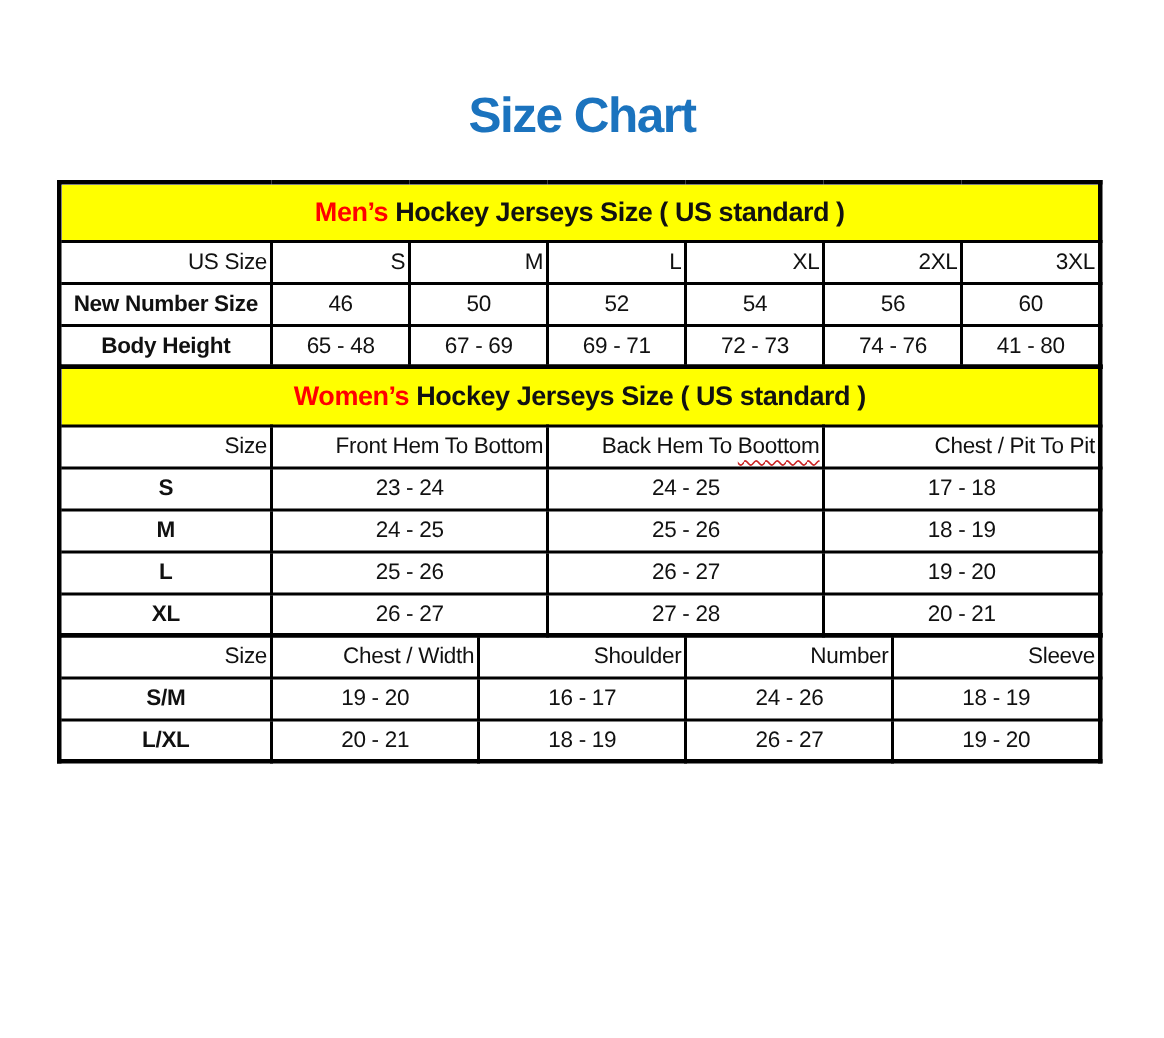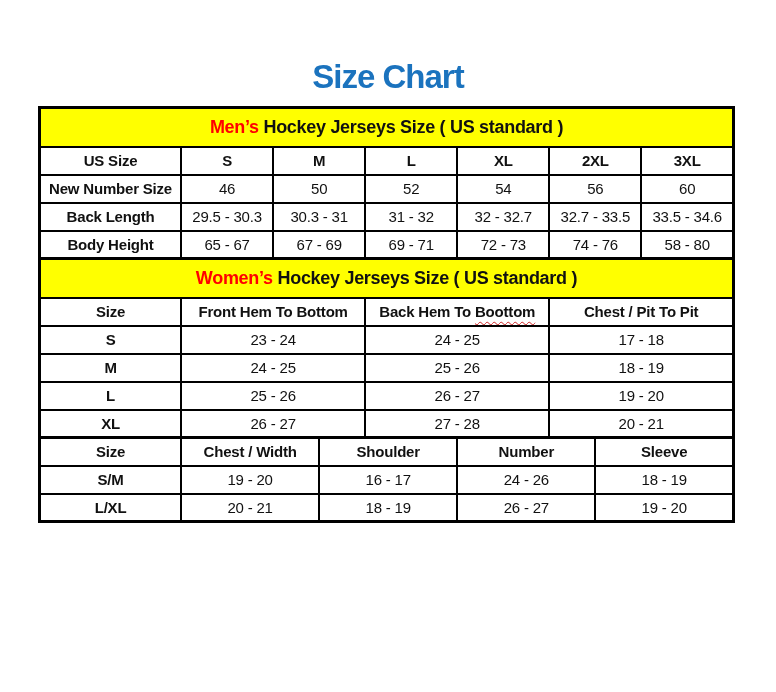--- a/index.html
+++ b/index.html
@@ -5,21 +5,21 @@
   * { margin: 0; padding: 0; box-sizing: border-box; }
   html, body {
     width: 776px; height: 692px;
     background: #ffffff;
     font-family: "Liberation Sans", sans-serif;
     color: #111;
     overflow: hidden;
   }
   .page-title {
     margin-top: 58px;
-    margin-bottom: 10px;
+    margin-bottom: 24px;
     text-align: center;
     font-size: 33px;
     font-weight: bold;
     letter-spacing: -1px;
     color: var(--title_blue, #1B73BE);
   }
   .tables-wrap {
     margin-left: 38px;
     width: 697px;
   }
@@ -42,21 +42,21 @@
   }
   .size-table tr { height: 28px; }
   .size-table tr.banner-row { height: 39px; }
   td.banner {
     background: var(--banner_yellow, #FFFF00);
     font-weight: bold;
     font-size: 18px;
     letter-spacing: -0.3px;
   }
   td.banner .banner-hl { color: var(--accent_red, #FF0000); }
-  th.col-header { font-weight: bold; }
+  th.col-header { font-weight: normal; text-align: right; }
   td.row-label { font-weight: bold; }
   td.row-label.bold { font-weight: bold; }
   .squiggle {
     text-decoration: underline;
     text-decoration-style: wavy;
     text-decoration-color: var(--squiggle_red, #CC2222);
     text-decoration-thickness: 1px;
     text-underline-offset: 4px;
     text-decoration-skip-ink: none;
   }
@@ -93,36 +93,27 @@
         <tr>
           <td class="row-label">New Number Size</td>
           <td>46</td>
           <td>50</td>
           <td>52</td>
           <td>54</td>
           <td>56</td>
           <td>60</td>
         </tr>
         <tr>
-          <td class="row-label">Back Length</td>
-          <td>29.5 - 30.3</td>
-          <td>30.3 - 31</td>
-          <td>31 - 32</td>
-          <td>32 - 32.7</td>
-          <td>32.7 - 33.5</td>
-          <td>33.5 - 34.6</td>
-        </tr>
-        <tr>
           <td class="row-label">Body Height</td>
-          <td>65 - 67</td>
+          <td>65 - 48</td>
           <td>67 - 69</td>
           <td>69 - 71</td>
           <td>72 - 73</td>
           <td>74 - 76</td>
-          <td>58 - 80</td>
+          <td>41 - 80</td>
         </tr>
       </tbody>
     </table>
     <table class="size-table">
       <colgroup>
         <col style="width: 20.4%;">
         <col style="width: 26.533%;">
         <col style="width: 26.533%;">
         <col style="width: 26.533%;">
       </colgroup>

